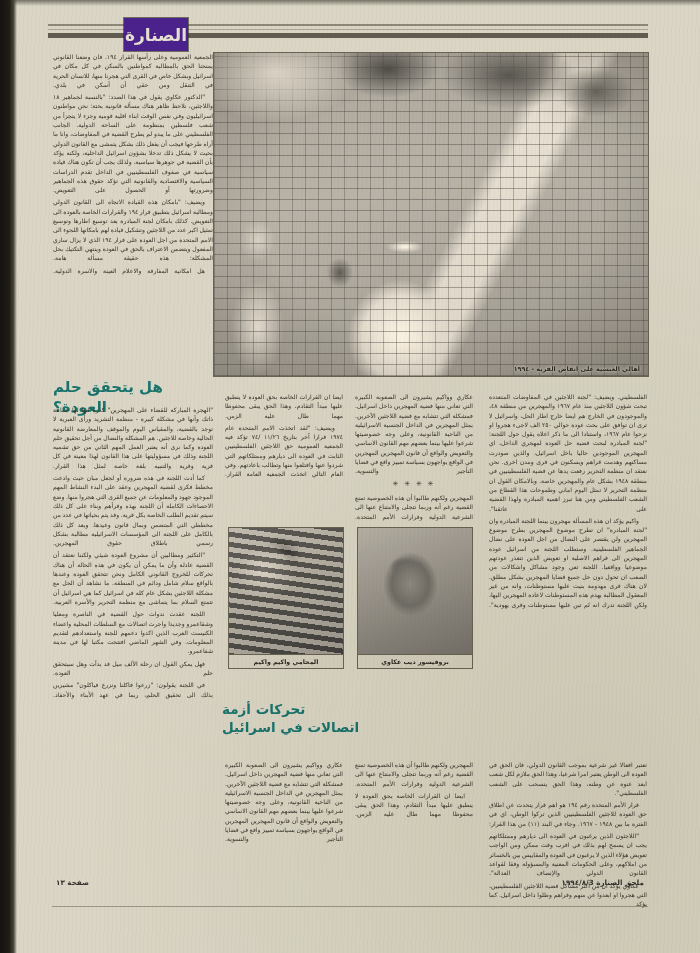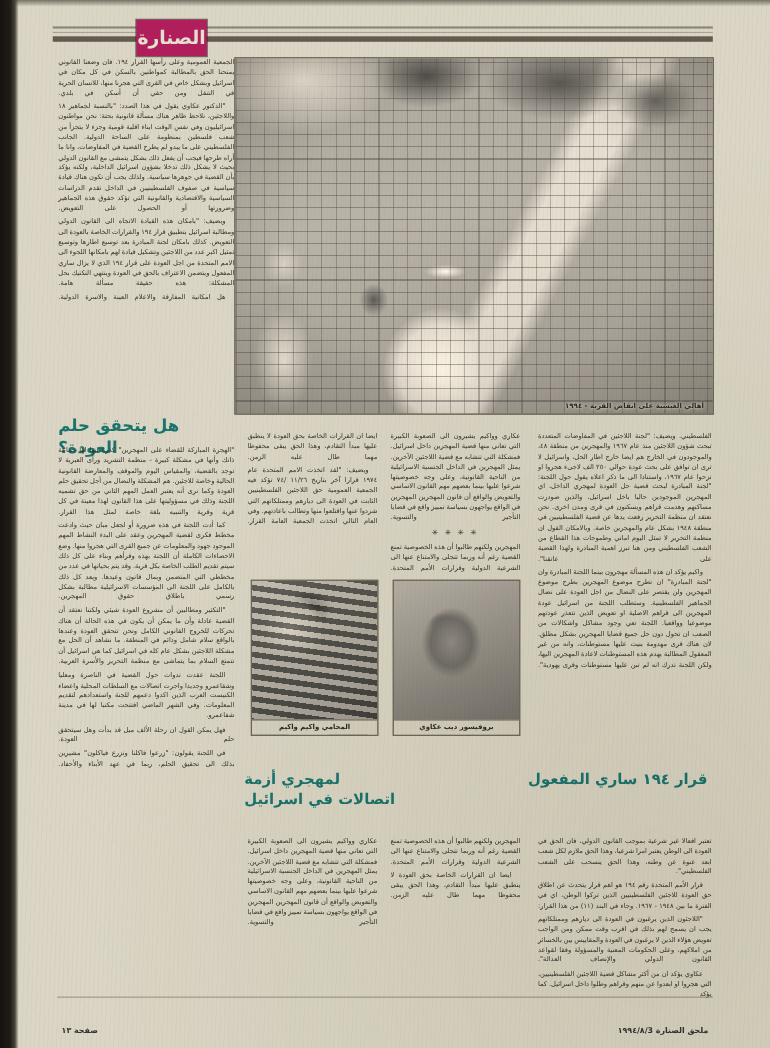--- a/index.html
+++ b/index.html
@@ -65,21 +65,21 @@
     margin-bottom: 3px;
   }
   .rule-stack .r1 { height: 2px; opacity: .55; }
   .rule-stack .r2 { height: 1px; opacity: .35; }
   .rule-stack .r3 { height: 5px; opacity: .85; }
   .logo-box {
     position: absolute;
     right: 460px;
     top: 0;
     width: 64px; height: 33px;
-    background: #be185d;
+    background: #4c1d95;
     color: #e8e3d2;
     display: flex;
     align-items: center;
     justify-content: center;
     font-size: 17px;
     font-weight: bold;
     letter-spacing: -0.5px;
     box-shadow: 0 0 0 1px rgba(40,36,28,.6);
   }
 
@@ -203,21 +203,21 @@
   
   .footer-rule {
     position: absolute;
     left: 52px; top: 906px;
     width: 596px; height: 1px;
     background: #6b6352;
     opacity: .55;
   }
   .footer-left, .footer-right {
     position: absolute;
-    top: 932px;
+    top: 878px;
     font-size: 7.2px;
     font-weight: bold;
     color: #33302a;
   }
   .footer-left { left: 56px; }
   .footer-right { right: 56px; }
 </style>
 </head>
 <body>
 
@@ -276,40 +276,39 @@
     <div class="img"></div>
     <div class="caption-port">المحامي واكيم واكيم</div>
   </div>
 
   <div class="photo ph-port" style="left:357px; top:527px; width:114px; height:140px;">
     <div class="img"></div>
     <div class="caption-port">بروفيسور ديب عكاوي</div>
   </div>
 
   <div class="headline h-crisis" style="left:222px; top:700px; width:252px;">
-    <div>لمهجري أزمة</div>
+    <div>تحركات أزمة</div>
     <div>اتصالات في اسرائيل</div>
   </div>
 
   <div class="col" style="left:225px; top:760px; width:118px;">
     <p>عكاري وواكيم يشيرون الى الصعوبة الكبيرة التي تعاني منها قضية المهجرين داخل اسرائيل. فمشكلة التي تتشابه مع قضية اللاجئين الآخرين. يمثل المهجرين في الداخل الجنسية الاسرائيلية من الناحية القانونية، وعلى وجه خصوصيتها شرعوا عليها بينما بعضهم مهم القانون الاساسي والتعويض والواقع أن قانون المهجرين المهجرين في الواقع يواجهون بسياسة تمييز واقع في قضايا التأجير والتسوية.</p>
   </div>
 
   <div class="col" style="left:355px; top:760px; width:118px;">
     <p>المهجرين ولكنهم طالبوا أن هذه الخصوصية تمنع القضية رغم أنه وربما تتجلى والامتناع عنها الى الشرعية الدولية وقرارات الأمم المتحدة.</p>
     <p class="ind">ايضا ان القرارات الخاصة بحق العودة لا ينطبق عليها مبدأ التقادم، وهذا الحق يبقى محفوظا مهما طال عليه الزمن.</p>
   </div>
 
   <div class="col" style="left:489px; top:392px; width:158px;">
     <p>الفلسطيني. ويضيف: "لجنة اللاجئين في المفاوضات المتعددة تبحث شؤون اللاجئين منذ عام ١٩٦٧ والمهجرين من منطقة ٤٨، والموجودون في الخارج هم ايضا خارج اطار الحل، واسرائيل لا ترى ان توافق على بحث عودة حوالي ٢٥٠ الف لاجىء هجروا او نزحوا عام ١٩٦٧، واستنادا الى ما ذكر اعلاه يقول حول اللجنة: "لجنة المبادرة لبحث قضية حل العودة لمهجري الداخل، اي المهجرين الموجودين حاليا باخل اسرائيل، والذين صودرت مساكنهم وهدمت قراهم ويسكنون في قرى ومدن اخرى. نحن نعتقد ان منظمة التحرير رفعت يدها عن قضية الفلسطينيين في منطقة ١٩٤٨ بشكل عام والمهجرين خاصة. وبالامكان القول ان منظمة التحرير لا تمثل اليوم اماني وطموحات هذا القطاع من الشعب الفلسطيني ومن هنا تبرز اهمية المبادرة ولهذا القضية على عاتقنا".</p>
     <p class="ind">واكيم يؤكد ان هذه المسألة مهجرون بينما اللجنة المبادرة وان "لجنة المبادرة" ان تطرح موضوع المهجرين بطرح موضوع المهجرين ولن يقتصر على النضال من اجل العودة على نضال الجماهير الفلسطينية. وستطلب اللجنة من اسرائيل عودة المهجرين الى قراهم الاصلية او تعويض الذين تتعذر عودتهم موضوعيا وواقعيا. اللجنة تعي وجود مشاكل واشكالات من الصعب ان تحول دون حل جميع قضايا المهجرين بشكل مطلق. لان هناك قرى مهدومة بنيت عليها مستوطنات، وانه من غير المعقول المطالبة بهدم هذه المستوطنات لاعادة المهجرين اليها، ولكن اللجنة تدرك انه لم تبن عليها مستوطنات وقرى يهودية".</p>
   </div>
 
   <div class="headline h-res" style="left:480px; top:700px; width:167px;">
-    <div>قرار ١٩٤ ساري المفعول</div>
   </div>
 
   <div class="col" style="left:489px; top:760px; width:158px;">
     <p>تعتبر افعالا غير شرعية بموجب القانون الدولي، فان الحق في العودة الى الوطن يعتبر امرا شرعيا، وهذا الحق ملازم لكل شعب ابعد عنوة عن وطنه، وهذا الحق ينسحب على الشعب الفلسطيني".</p>
     <p class="ind">قرار الأمم المتحدة رقم ١٩٤ هو اهم قرار يتحدث عن اطلاق حق العودة للاجئين الفلسطينيين الذين تركوا الوطن، اي في الفترة ما بين ١٩٤٨ - ١٩٦٧. وجاء في البند (١١) من هذا القرار:</p>
     <p class="ind">"اللاجئون الذين يرغبون في العودة الى ديارهم وممتلكاتهم يجب ان يسمح لهم بذلك في اقرب وقت ممكن ومن الواجب تعويض هؤلاء الذين لا يرغبون في العودة والمقاييس بين بالخسائر من املاكهم، وعلى الحكومات المعنية والمسؤولة وفقا لقواعد القانون الدولي والإنصاف العدالة".</p>
     <p class="ind">عكاوي يؤكد ان من أكثر مشاكل قضية اللاجئين الفلسطينيين، التي هجروا او ابعدوا عن منهم وقراهم وطلوا داخل اسرائيل. كما يؤكد</p>
   </div>
 
   <div class="footer-rule"></div>

